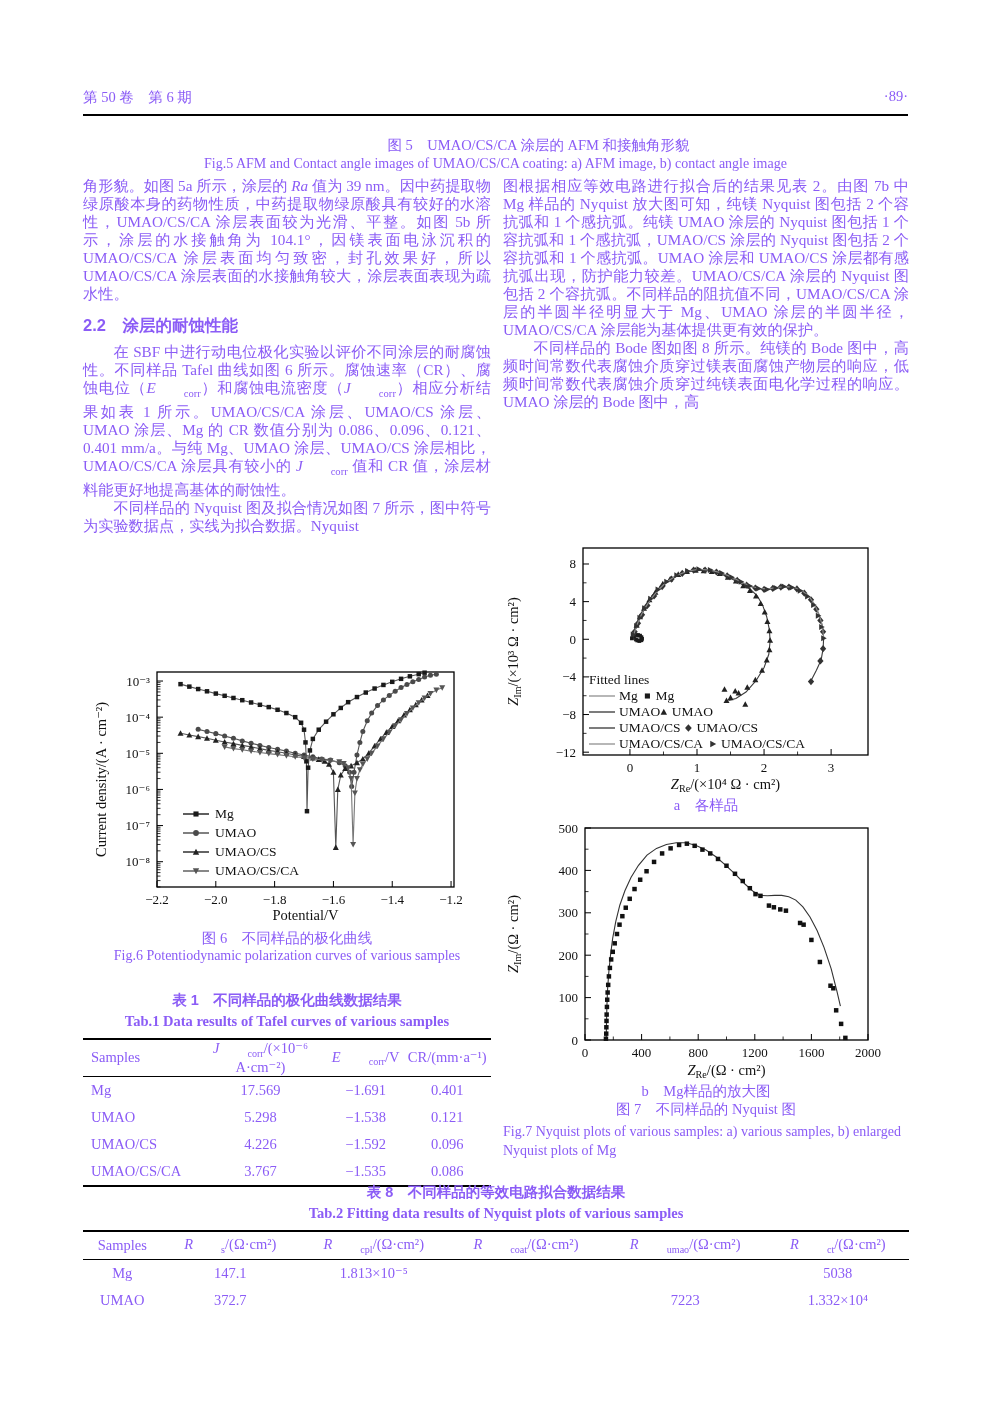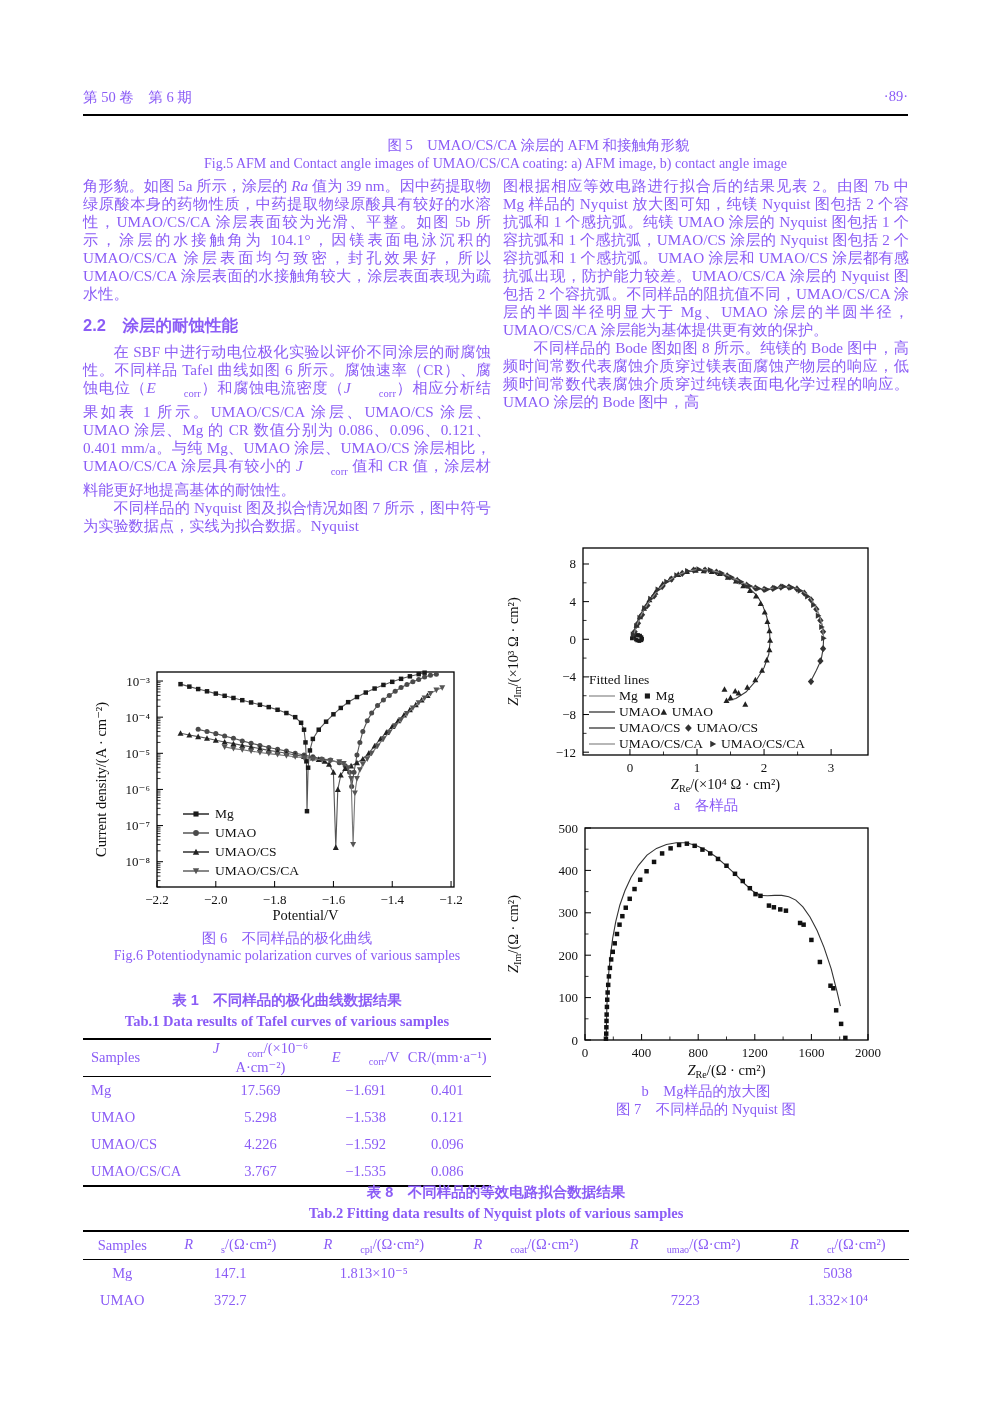--- a/index.html
+++ b/index.html
@@ -596,20 +596,21 @@
         <polygon points="328.0925,176.03199999999998 332.5725,176.03199999999998 332.5725,180.512 328.0925,180.512" fill="#111111"></polygon>
         <polygon points="330.9225,198.07999999999998 335.40250000000003,198.07999999999998 335.40250000000003,202.56 330.9225,202.56" fill="#111111"></polygon>
         <polygon points="335.875,211.648 340.355,211.648 340.355,216.12800000000001 335.875,216.12800000000001" fill="#111111"></polygon>
         <polygon points="340.12,225.64 344.6,225.64 344.6,230.12 340.12,230.12" fill="#111111"></polygon>
       </svg>
     <div class="subcap">b　Mg样品的放大图</div>
   </div>
 
   <div class="abs" style="left:503px;top:1100px;width:406px;">
     <div class="figcap-zh" style="text-align:center;">图 7　不同样品的 Nyquist 图</div>
+    <div class="fig7-en">Fig.7 Nyquist plots of various samples: a) various samples, b) enlarged Nyquist plots of Mg</div>
   </div>
 
   <div class="abs" style="left:83px;top:1183px;width:826px;">
     <div class="t-title-zh">表 8　不同样品的等效电路拟合数据结果</div>
     <div class="t-title-en">Tab.2 Fitting data results of Nyquist plots of various samples</div>
     <table class="tbl2">
       <thead>
         <tr>
           <th>Samples</th>
           <th><i>R</i><sub>s</sub>/(Ω·cm²)</th>

